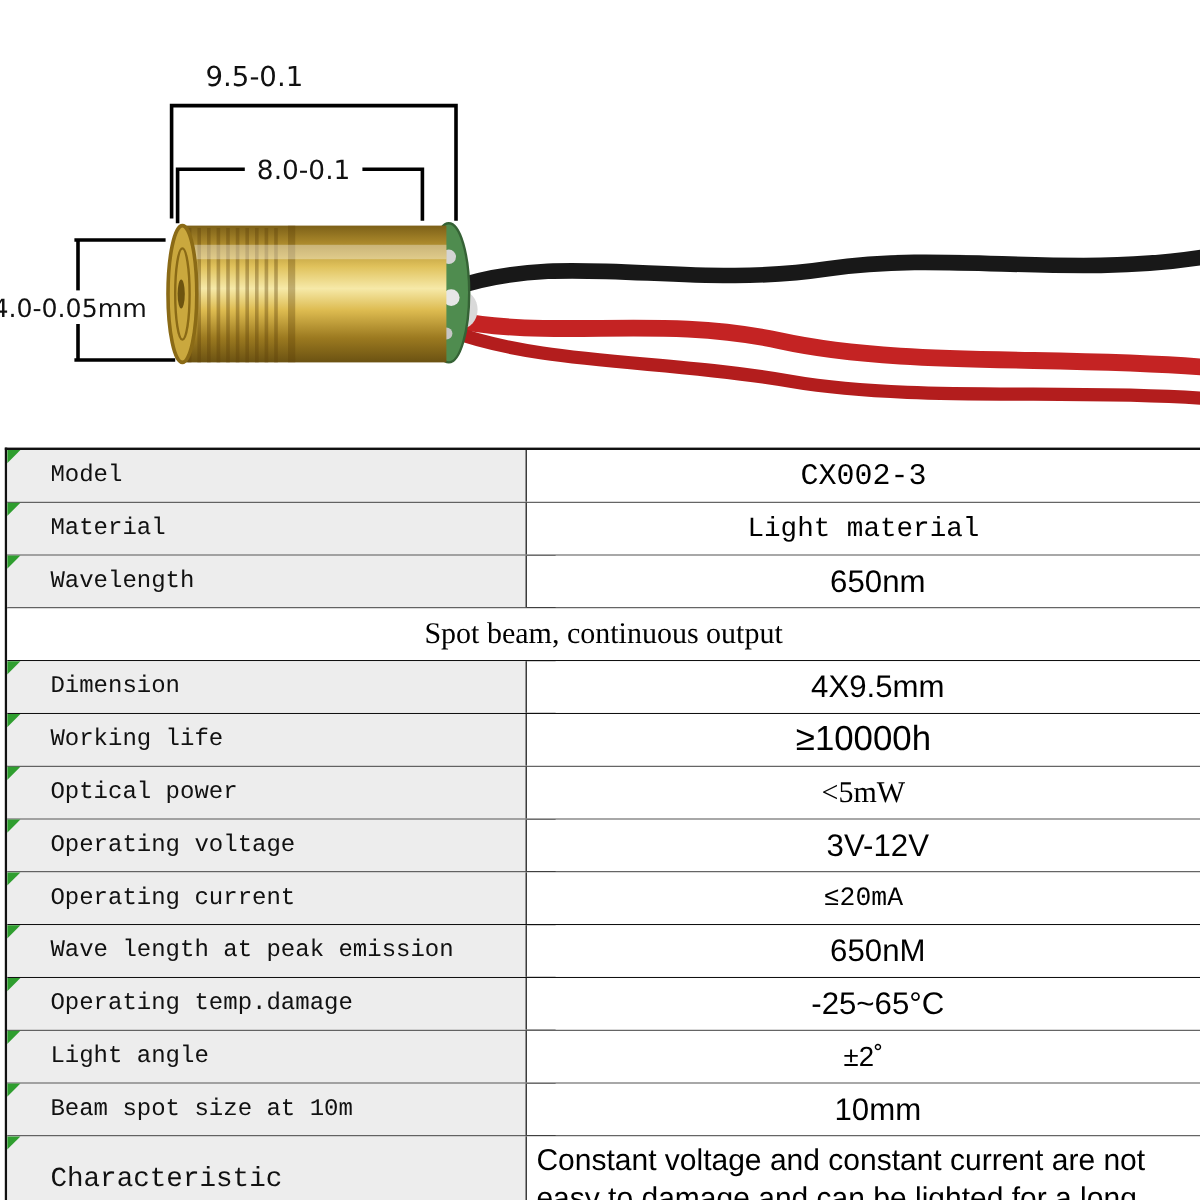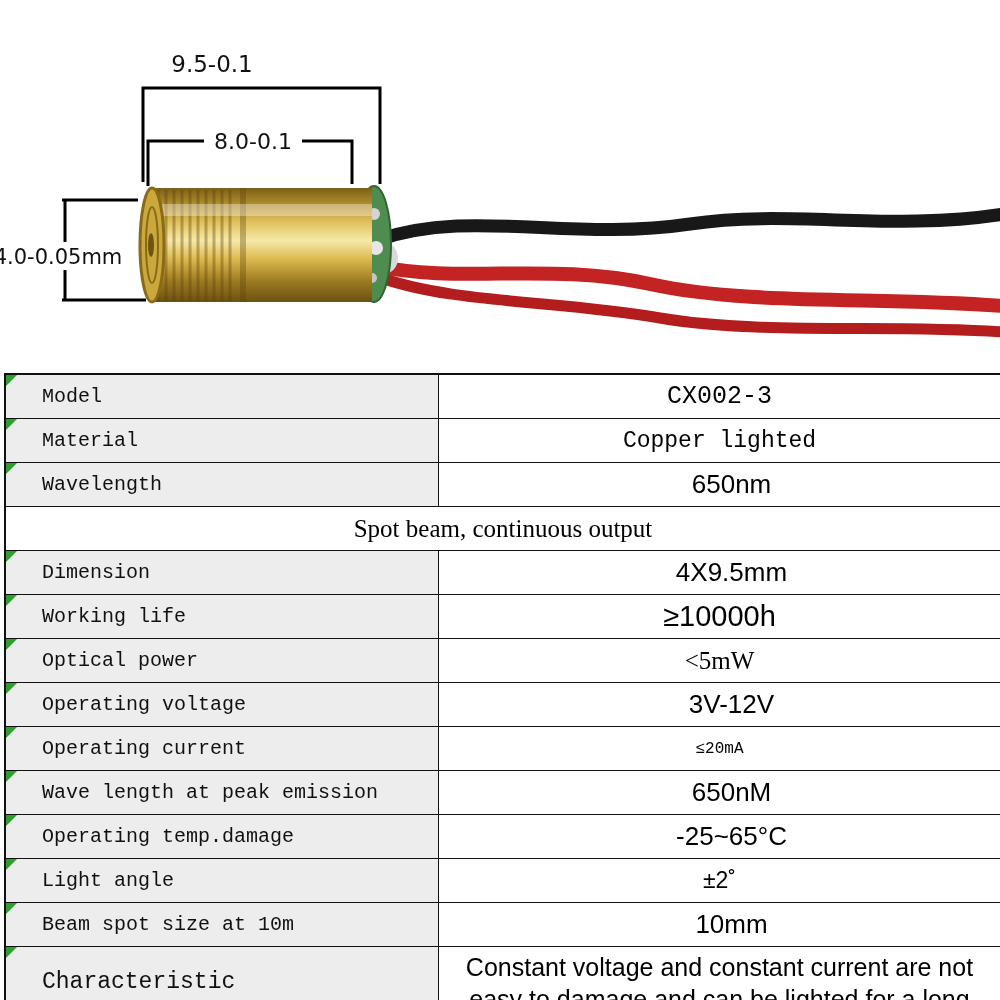--- a/index.html
+++ b/index.html
@@ -16,26 +16,26 @@
               display:flex;flex-direction:column;overflow:hidden;background:#fff;}
   .row{display:flex;border-bottom:1px solid #111;height:43px;flex:0 0 auto;}
   .row:last-child{border-bottom:none;flex:1 1 auto;height:auto;}
   .label-cell{width:433px;box-sizing:border-box;border-right:1px solid #111;
               background:#ededed;position:relative;display:flex;align-items:center;
               padding-left:36px;font-family:"Liberation Mono","DejaVu Sans Mono",monospace;
               font-size:20px;color:#111;}
   .corner{position:absolute;top:0;left:0;width:0;height:0;
           border-top:11px solid #2f9e2f;border-right:11px solid transparent;}
   .value-cell{flex:1;display:flex;align-items:center;justify-content:center;
-              background:#fff;color:#000;text-align:center;}
+              background:#fff;color:#000;text-align:left;}
 
   .label-big{font-size:23px;}
   .v-mono26{font-family:"Liberation Mono","DejaVu Sans Mono",monospace;font-size:25px;}
   .v-mono24{font-family:"Liberation Mono","DejaVu Sans Mono",monospace;font-size:23px;}
-  .v-mono22{font-family:"Liberation Mono","DejaVu Sans Mono",monospace;font-size:16px;}
+  .v-mono22{font-family:"Liberation Mono","DejaVu Sans Mono",monospace;font-size:22px;}
   .v-mono20{font-family:Liberation Serif, serif;font-size:25px;}
   .v-sans26{font-size:26px;margin-left:24px;}
   .v-sans24{font-size:23px;}
   .v-big30{font-size:29px;}
   .v-char{font-size:25px;line-height:1.28;padding:2px 8px;align-items:flex-start;padding-top:4px;}
 </style>
 </head>
 <body>
 
 <div class="photo-wrap">
@@ -92,21 +92,21 @@
       <span>Model</span>
     </div>
     <div class="value-cell v-mono26">CX002-3</div>
   </div>
 
   <div class="row">
     <div class="cell label-cell">
       <span class="corner"></span>
       <span>Material</span>
     </div>
-    <div class="value-cell v-mono24">Copper lighted</div>
+    <div class="value-cell v-mono24">Light material</div>
   </div>
 
   <div class="row">
     <div class="cell label-cell">
       <span class="corner"></span>
       <span>Wavelength</span>
     </div>
     <div class="value-cell v-sans26">650nm</div>
   </div>
 

